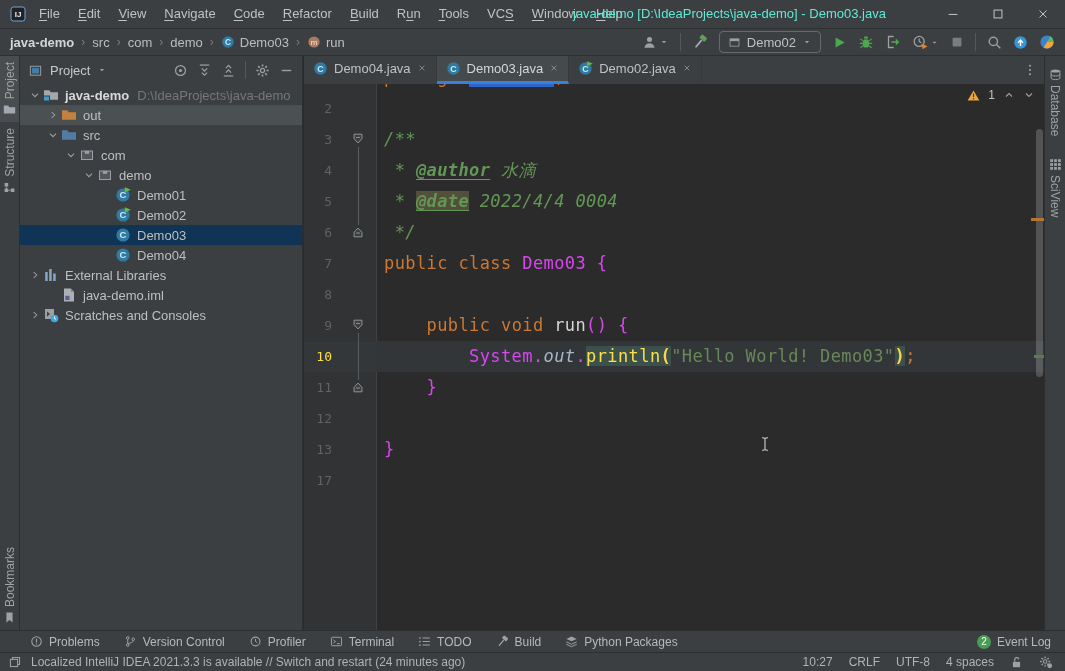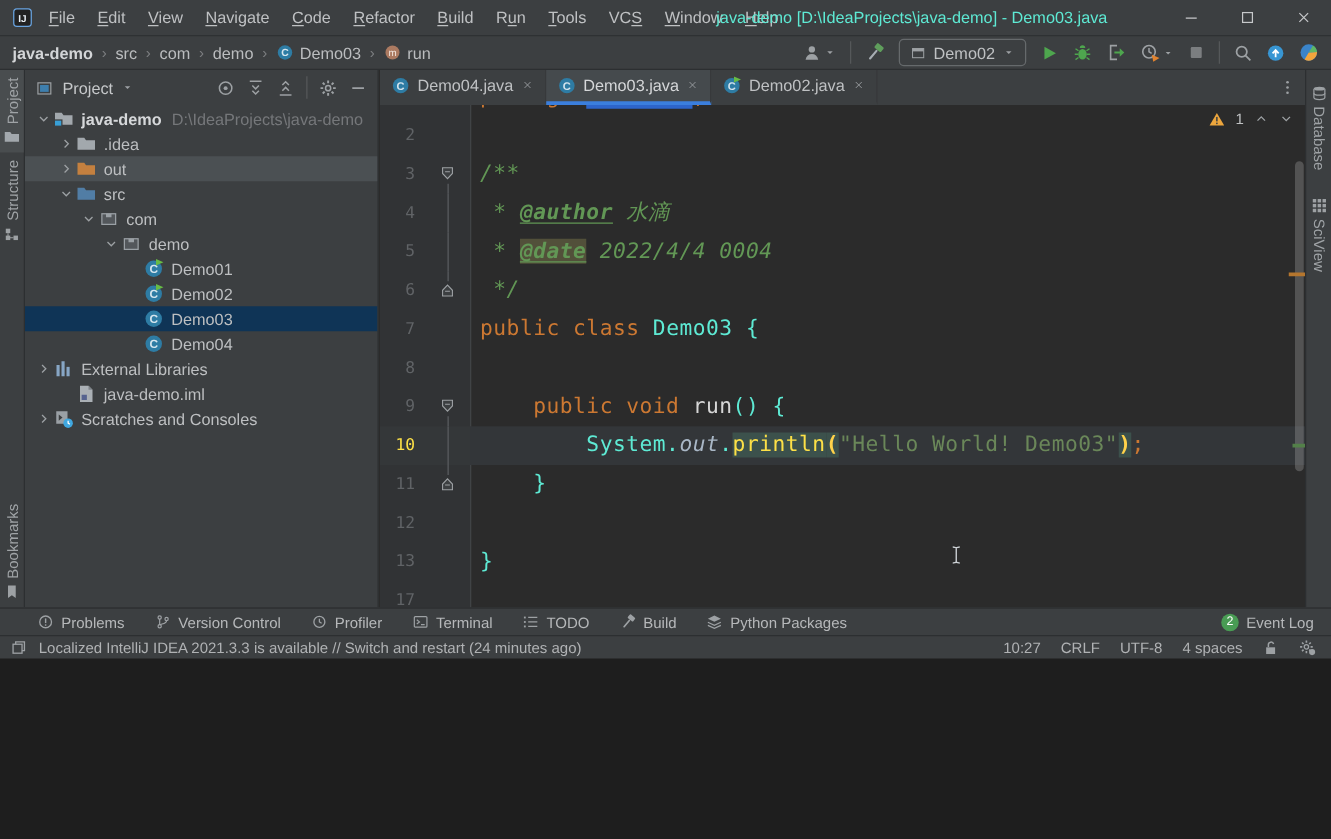--- a/index.html
+++ b/index.html
@@ -1,16 +1,16 @@
 <!DOCTYPE html>
 <html><head>
 <meta charset="utf-8">
 <style>
   html,body{margin:0;padding:0;background:#1e1e1e;}
-  #app{position:relative;width:1065px;height:527px;background:#2b2b2b;overflow:hidden;
+  #app{position:relative;width:1065px;height:671px;background:#2b2b2b;overflow:hidden;
        font-family:"Liberation Sans",sans-serif;color:#bbb;cursor:default;}
   [data-icon]{display:inline-flex;align-items:center;justify-content:center;line-height:0;}
 
   
   .titlebar{position:absolute;left:0;top:0;right:0;height:28px;background:#3c3f41;
             display:flex;align-items:center;padding-left:6px;box-sizing:border-box;}
   .logo{margin:0 4px;}
   .menus{display:flex;}
   .menu-item{padding:0 9px;font-size:13px;color:#bfc1c3;line-height:28px;}
   .menu-item u{text-underline-offset:2px;}
@@ -82,21 +82,21 @@
   .fm svg{position:absolute;left:11px;top:8px;}
   .fm.mid::before,.fm.start::after,.fm.end::after{content:"";position:absolute;left:18px;width:1px;background:#5a5d60;}
   .fm.mid::before{top:0;bottom:0;}
   .fm.start::after{top:23px;bottom:0;}
   .fm.end::after{top:0;height:8px;}
   .codeline{flex:1;white-space:pre;padding-left:8px;font-size:17px;line-height:31px;letter-spacing:.4px;height:31px;}
   .line.caret .codeline{background:#333639;}
   .line.caret .gut{background:#343739;}
   .line.caret .ln{color:#fde047;}
   .tk-kw{color:#cc7832;}
-  .tk-pl,.tk-dot{color:#5eead4;}
+  .tk-pl,.tk-dot{color:#d946ef;}
   .tk-cm,.tk-cmi,.tk-tag,.tk-tagw{color:#629755;font-style:italic;}
   .tk-tag,.tk-tagw{font-weight:bold;text-decoration:underline;text-underline-offset:3px;}
   .tk-tagw{background:#52503a;}
   .tk-decl{color:#d6d6d6;}
   .tk-str{color:#6a8759;}
   .tk-semi{color:#cc7832;}
   .tk-fld{color:#a9b7c6;font-style:italic;}
   .tk-mcall{color:#fde047;background:#3c514c;}
   .tk-par{color:#ffd24a;background:#3c514c;font-weight:bold;}
   .tk-sel{color:#d9e3ee;background:#2d65ca;}
@@ -414,37 +414,20 @@
               <span data-icon="folder-project@16">
                 <svg width="16" height="16" viewBox="0 0 16 16">
                   <path d="M1 3.2h5.4l1.4 2H15v7.6H1z" fill="#a2a8ad"></path>
                   <rect x="0.5" y="9" width="6" height="5" fill="#389fd6" stroke="#3c3f41"></rect>
                 </svg>
               </span>
             </span>
             <span class="lbl">java-demo</span>
             <span class="suffix">D:\IdeaProjects\java-demo</span>
           </div>
-          <div class="trow" style="padding-left: 24px;">
-            <span class="chev">
-              <span data-icon="chev-r@12">
-                <svg width="12" height="12" viewBox="0 0 16 16">
-                  <path d="M6.2 4l4 4-4 4" stroke="#9da1a4" stroke-width="1.4" fill="none"></path>
-                </svg>
-              </span>
-            </span>
-            <span class="ti">
-              <span data-icon="folder@16">
-                <svg width="16" height="16" viewBox="0 0 16 16">
-                  <path d="M1 3.2h5.4l1.4 2H15v7.6H1z" fill="#a2a8ad"></path>
-                </svg>
-              </span>
-            </span>
-            <span class="lbl">.idea</span>
-          </div>
           <div class="trow hov" style="padding-left: 24px;">
             <span class="chev">
               <span data-icon="chev-r@12">
                 <svg width="12" height="12" viewBox="0 0 16 16">
                   <path d="M6.2 4l4 4-4 4" stroke="#9da1a4" stroke-width="1.4" fill="none"></path>
                 </svg>
               </span>
             </span>
             <span class="ti">
               <span data-icon="folder-excluded@16">

